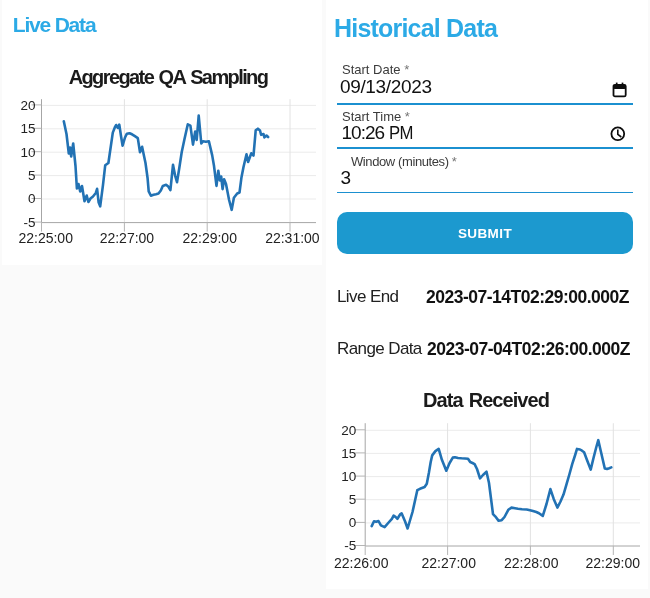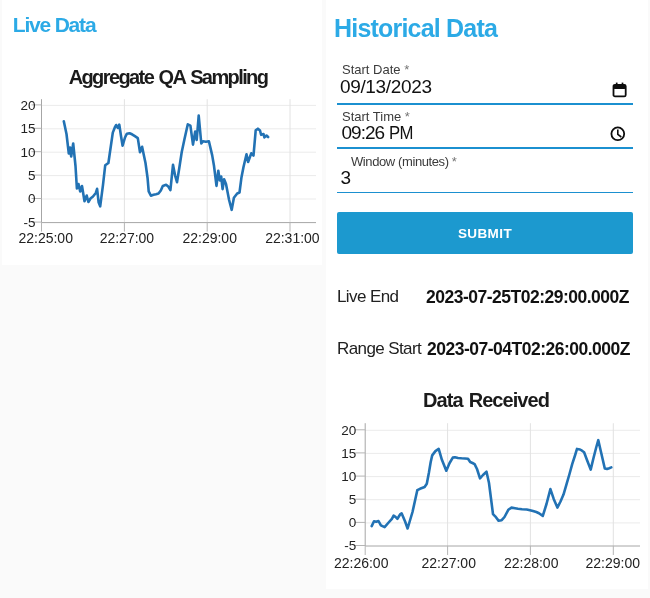--- a/index.html
+++ b/index.html
@@ -85,38 +85,38 @@
 <text x="531.2" y="567.5" text-anchor="middle" font-size="14" letter-spacing="0" fill="#222">22:28:00</text>
 <text x="612.8" y="567.5" text-anchor="middle" font-size="14" letter-spacing="0" fill="#222">22:29:00</text>
 <polyline points="371.7,526.1 374,521.3 376.1,521.8 378.5,521.0 380.9,525.4 384.6,527.2 388.2,523.0 391.9,518.8 393.6,515.7 395.5,516.9 397.4,518.8 400.4,514.0 401.6,513.3 405.2,521.7 407.6,528.5 412.5,512.0 417.3,490.2 420,488.8 424.6,487.0 426.8,483.7 428.9,472.8 430.7,462 432.2,455.4 435.4,451.1 438.7,448.9 441.9,459.8 446.3,470.7 449.6,463 452.8,457.6 455,457.2 458,458 461.5,458.3 465,458.5 468,458.7 470.2,462.0 472.5,463 474.6,464.1 477,469 480,478.3 483,475 486.5,471.7 489,483 493,514.1 495.2,516.3 498.5,520.6 501.7,520.2 504.5,517 508.3,509.8 511.5,507.6 515,508.2 518,508.7 522,509.2 526.7,509.5 530,510.2 533,511 536.3,512.0 539,513.2 542.8,515.9 546.5,504 550.4,489.1 553.7,498.9 557.4,507.6 560.5,501.5 563.5,494.6 566.7,483.7 569.5,474 572.2,464.1 575,455.5 577,448.9 580,449.5 582,450.7 584.1,452.2 587,460 590.7,469.6 593.5,458 596.2,447.5 598.3,440.2 601,452 604.8,468.5 607,468.9 609.2,468.2 611.3,467.4" fill="none" stroke="#2272b4" stroke-width="2.6" stroke-linejoin="round" stroke-linecap="round"></polyline>
 </svg>
 
 <div class="flabel" style="left:342px;top:62px">Start Date <span style="color:#757575">*</span></div>
 <div class="fval" style="left:340px;top:76.3px">09/13/2023</div>
 <div class="uline" style="left:337px;top:103.4px"></div>
 
 <div class="flabel" style="left:342px;top:108.5px">Start Time <span style="color:#757575">*</span></div>
-<div class="fval" style="left:341.5px;top:122.3px;letter-spacing:-1.0px">09:26</div>
+<div class="fval" style="left:341.5px;top:122.3px;letter-spacing:-1.0px">10:26</div>
 <div class="fval" style="left:388.5px;top:122.3px;letter-spacing:-0.8px;transform:scaleX(0.88);transform-origin:0 0">PM</div>
 <div class="uline" style="left:337px;top:147.3px"></div>
 
 <div class="flabel" style="left:351px;top:153.5px;letter-spacing:-0.4px">Window (minutes) <span style="color:#757575">*</span></div>
 <div class="fval" style="left:340.5px;top:167px">3</div>
 <div class="uline" style="left:337px;top:191.5px"></div>
 
 <svg class="abs" style="left:610.5px;top:81px" width="18" height="18" viewBox="0 0 18 18">
   <rect x="2.5" y="3.8" width="12.2" height="11.6" rx="1.5" fill="none" stroke="#0d0d0d" stroke-width="1.8"></rect>
   <rect x="2.5" y="3.8" width="12.2" height="4.2" rx="1.2" fill="#0d0d0d"></rect>
   <line x1="5.7" y1="1.6" x2="5.7" y2="4" stroke="#0d0d0d" stroke-width="1.7"></line>
   <line x1="11.5" y1="1.6" x2="11.5" y2="4" stroke="#0d0d0d" stroke-width="1.7"></line>
 </svg>
 <svg class="abs" style="left:610px;top:125.5px" width="16" height="16" viewBox="0 0 16 16">
   <circle cx="7.8" cy="7.8" r="6.4" fill="none" stroke="#0d0d0d" stroke-width="1.8"></circle>
   <polyline points="7.8,3.6 7.8,8.4 11.3,11" fill="none" stroke="#0d0d0d" stroke-width="1.6"></polyline>
 </svg>
 
-<div class="abs" style="left:337px;top:212px;width:296px;height:42px;background:#1c99cf;border-radius:2px;color:#fff;font-weight:bold;font-size:13.5px;letter-spacing:0.4px;display:flex;align-items:center;justify-content:center">SUBMIT</div>
+<div class="abs" style="left:337px;top:212px;width:296px;height:42px;background:#1c99cf;border-radius:10px;color:#fff;font-weight:bold;font-size:13.5px;letter-spacing:0.4px;display:flex;align-items:center;justify-content:center">SUBMIT</div>
 
 <div class="abs" style="left:337px;top:287px;font-size:17px;color:#212121;letter-spacing:-0.6px">Live End</div>
-<div class="abs" style="left:426px;top:286.5px;font-size:17.5px;font-weight:bold;color:#111;letter-spacing:-0.5px">2023-07-25T02:29:00.000Z</div>
+<div class="abs" style="left:426px;top:286.5px;font-size:17.5px;font-weight:bold;color:#111;letter-spacing:-0.5px">2023-07-14T02:29:00.000Z</div>
 
-<div class="abs" style="left:337px;top:339px;font-size:17px;color:#212121;letter-spacing:-0.6px">Range Start</div>
+<div class="abs" style="left:337px;top:339px;font-size:17px;color:#212121;letter-spacing:-0.6px">Range Data</div>
 <div class="abs" style="left:427px;top:338.5px;font-size:17.5px;font-weight:bold;color:#111;letter-spacing:-0.5px">2023-07-04T02:26:00.000Z</div>
 
 </body></html>

